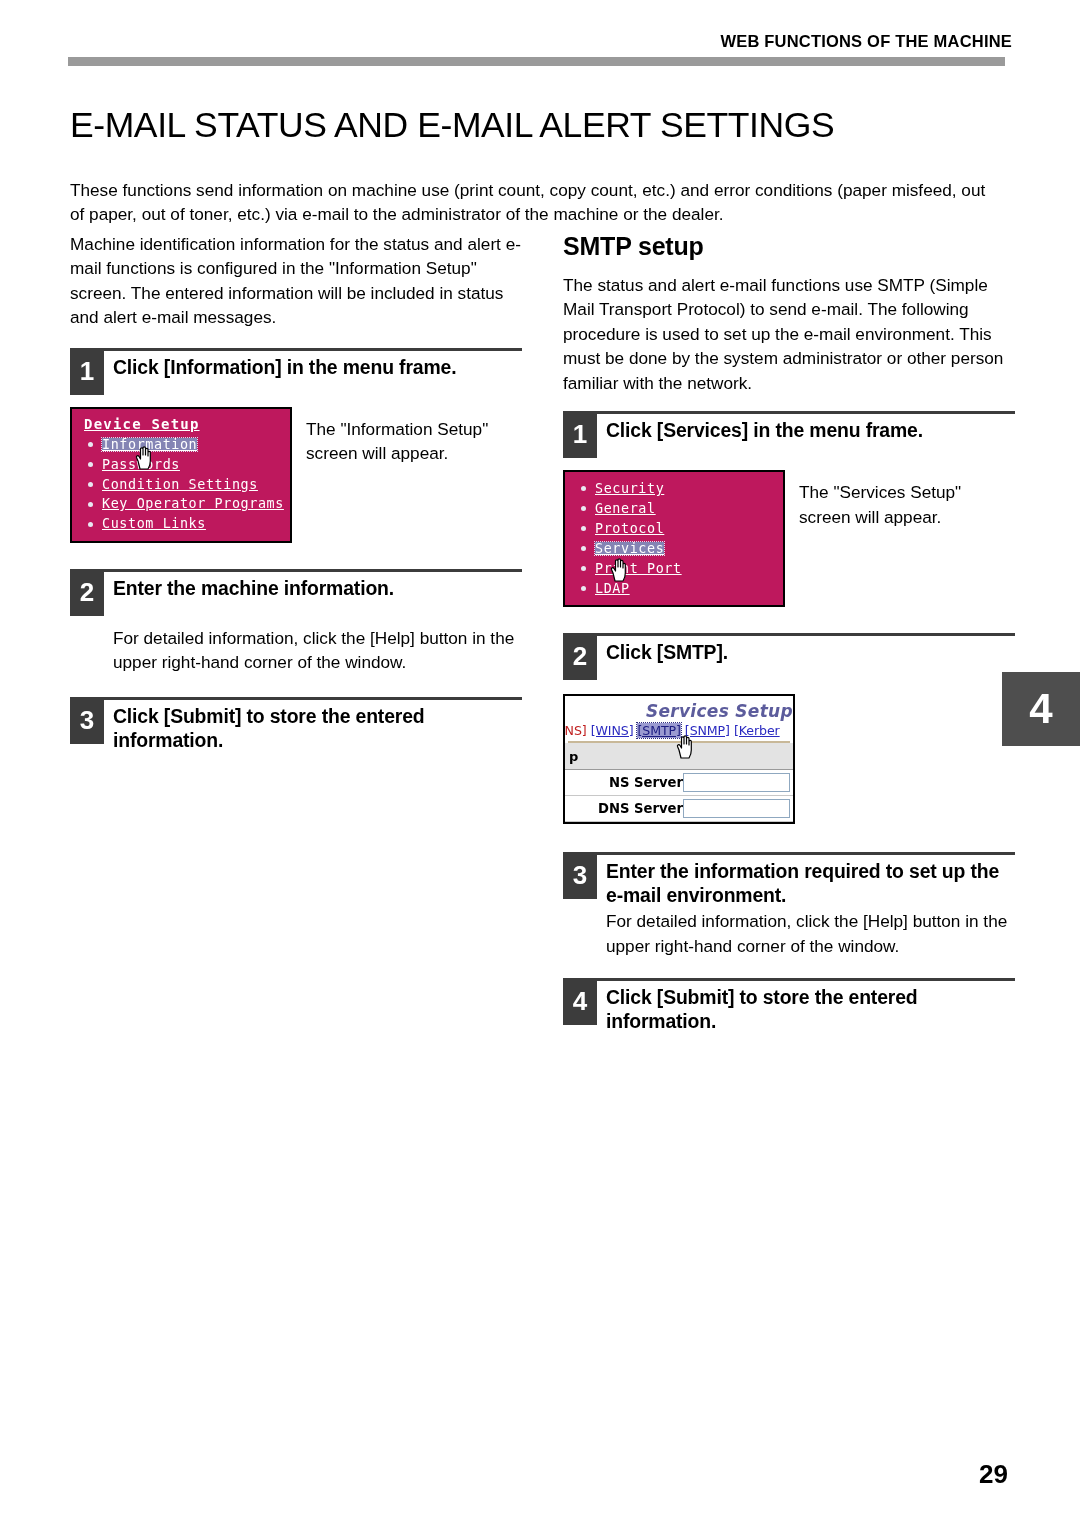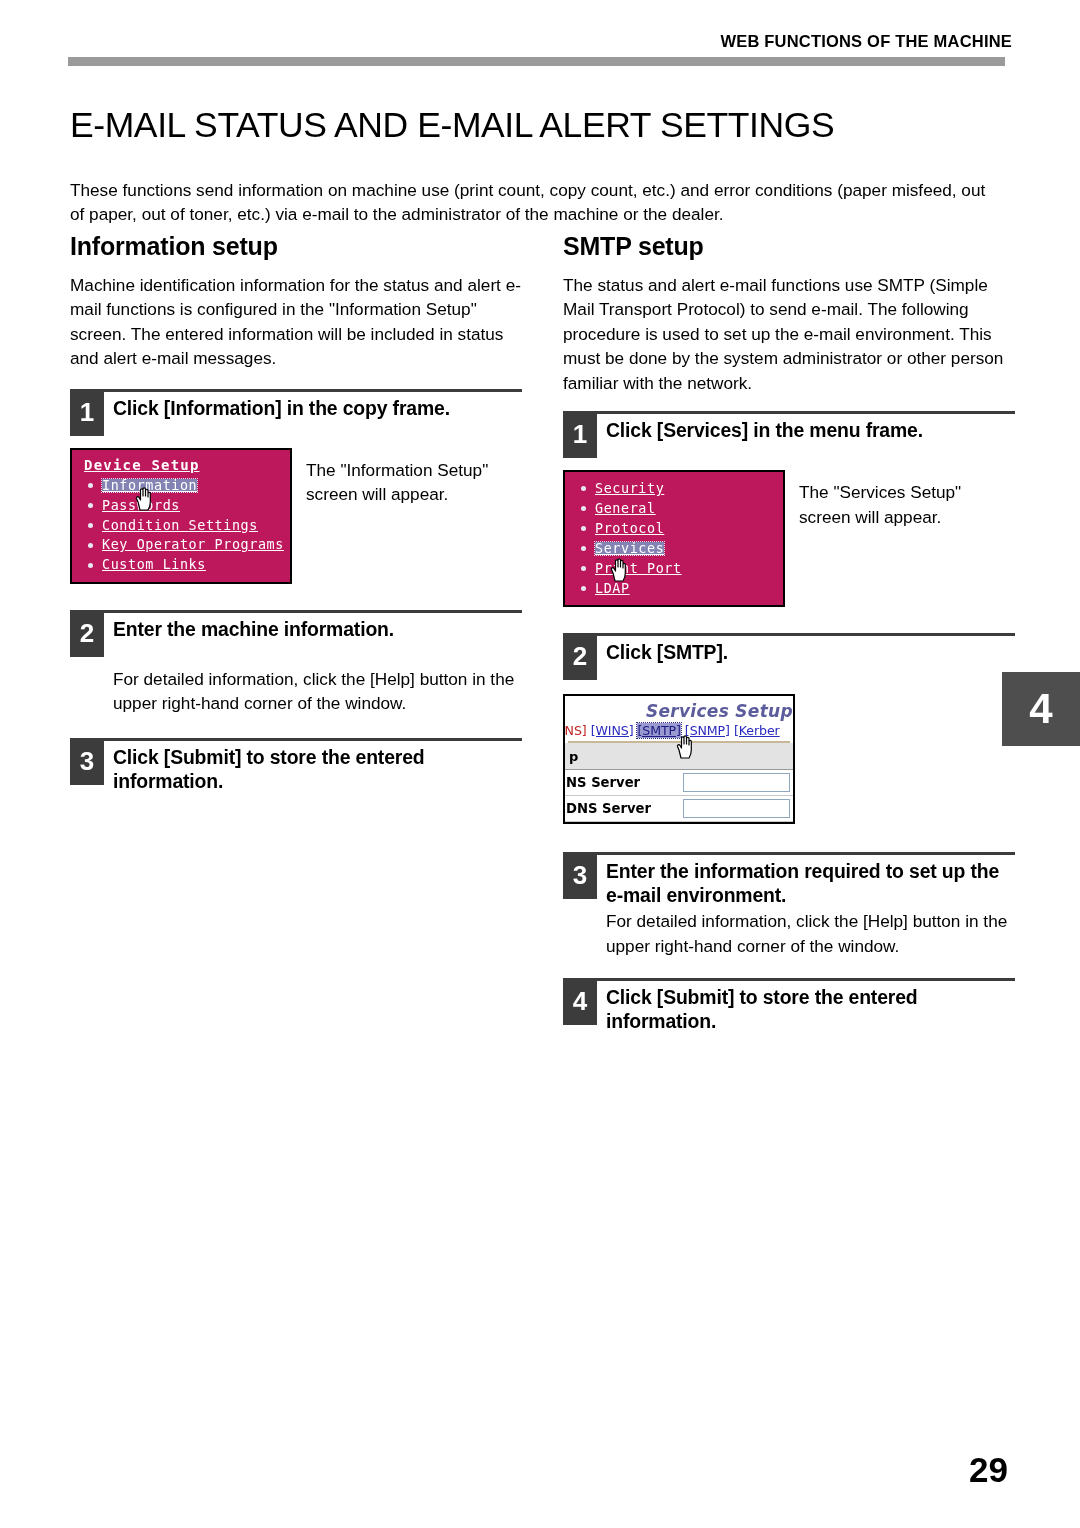--- a/index.html
+++ b/index.html
@@ -283,20 +283,21 @@
     font-family: "DejaVu Sans", sans-serif;
   }
   .sw-row:last-child { border-bottom: none; }
 
   .sw-label {
     flex: 0 0 auto;
     width: 118px;
     padding-left: 1px;
     white-space: nowrap;
     overflow: hidden;
+    text-align: right;
   }
 
   .sw-input {
     flex: 1 1 auto;
     height: 19px;
     background: #ffffff;
     border: 1px solid #8fa8c0;
     margin-right: 3px;
   }
 
@@ -313,47 +314,46 @@
     font-weight: bold;
     line-height: 74px;
     text-align: center;
   }
 
   
   .page-number {
     position: absolute;
     bottom: 38px;
     right: 72px;
-    font-size: 35px;
+    font-size: 26px;
     font-weight: bold;
     margin-left: 13px;
   }
 </style>
 </head>
 <body>
 
 <div class="page">
 
   <div class="running-header">WEB FUNCTIONS OF THE MACHINE</div>
   <div class="header-rule"></div>
 
   <h1 class="doc-title">E-MAIL STATUS AND E-MAIL ALERT SETTINGS</h1>
 
   <p class="intro">These functions send information on machine use (print count, copy count, etc.) and error conditions (paper misfeed, out of paper, out of toner, etc.) via e-mail to the administrator of the machine or the dealer.</p>
 
   <div class="col col-left">
 
-    <h2 class="section-title">Information setup</h2>
     <p class="section-desc">Machine identification information for the status and alert e-mail functions is configured in the "Information Setup" screen. The entered information will be included in status and alert e-mail messages.</p>
 
     <div class="step">
       <div class="step-rule"></div>
       <div class="step-head">
         <div class="step-num">1</div>
-        <div class="step-title">Click [Information] in the copy frame.</div>
+        <div class="step-title">Click [Information] in the menu frame.</div>
       </div>
       <div class="figure-row">
 
         <div class="menu-frame device">
           <div class="menu-heading">Device Setup</div>
           <ul class="menu-list">
             <li>
               <span class="bullet"></span>
               <span class="menu-link selected">Information</span>
             </li>

